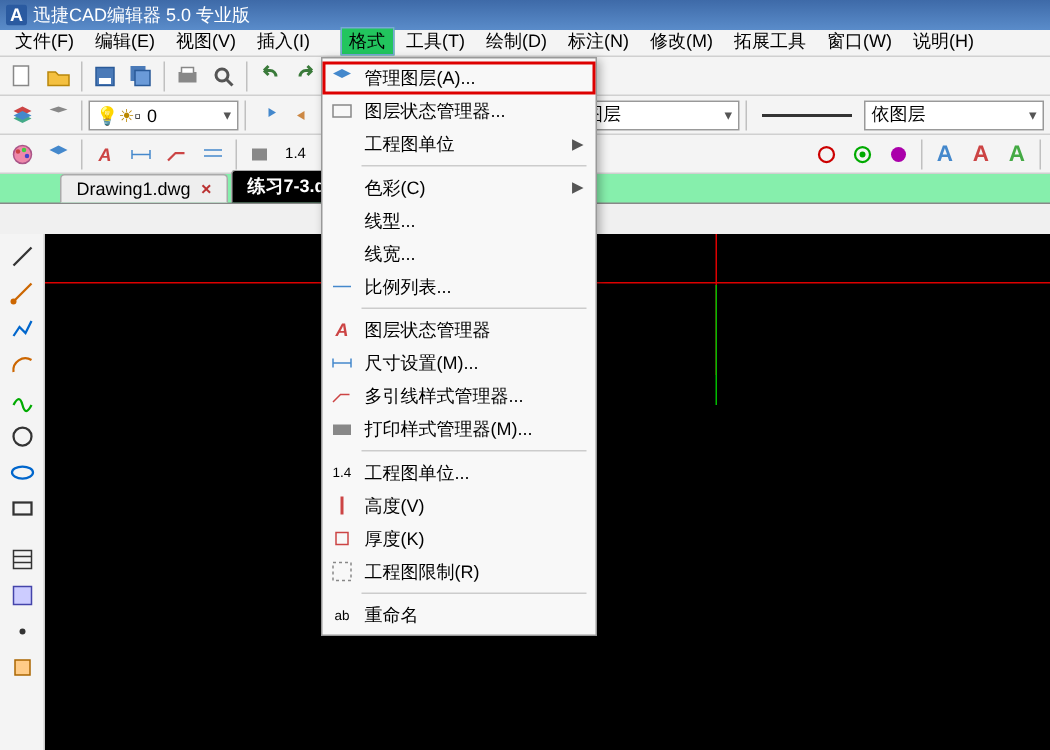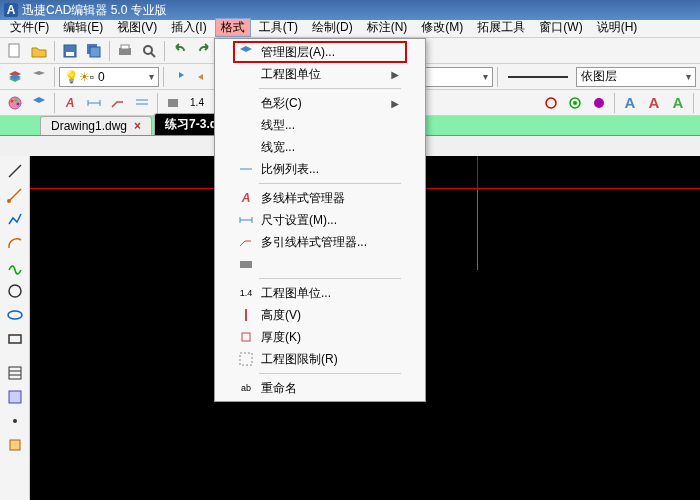--- a/index.html
+++ b/index.html
@@ -1,37 +1,37 @@
 <!DOCTYPE html>
 <html><head>
 <meta charset="utf-8">
 <style>
 * { margin: 0; padding: 0; box-sizing: border-box; font-family: "Microsoft YaHei", SimSun, sans-serif; font-size: 12px; }
 body { background: #f0f0f0; width: 700px; height: 500px; overflow: hidden; position: relative; }
 .titlebar { background: linear-gradient(#3e6aa8, #5a8cca); color: #fff; height: 20px; display: flex; align-items: center; padding: 0 4px; }
 .titlebar svg { margin-right: 4px; }
 .menubar { background: #f4f4f4; height: 18px; display: flex; align-items: flex-end; border-bottom: 1px solid #d0d0d0; padding: 0 4px; gap: 2px; }
 .menubar span { padding: 1px 6px; cursor: default; }
-.menubar span.active { background: #fca5a5; border: 1px solid #7aa7d8; padding: 0 5px; }
+.menubar span.active { background: #22c55e; border: 1px solid #7aa7d8; padding: 0 5px; margin-left: 12px; }
 .toolbar-row { background: #f4f4f4; height: 26px; display: flex; align-items: center; border-bottom: 1px solid #d0d0d0; padding: 0 4px; gap: 2px; }
 .tbtn { width: 22px; height: 22px; display: flex; align-items: center; justify-content: center; border: 1px solid transparent; }
 .sep { width: 1px; height: 20px; background: #c0c0c0; margin: 0 2px; }
 .dropdown-box { height: 20px; border: 1px solid #999; background: #fff; display: flex; align-items: center; padding: 0 18px 0 4px; position: relative; min-width: 90px; }
 .dropdown-box::after { content: '▾'; position: absolute; right: 4px; font-size: 10px; color: #555; }
 .tabstrip { background: #86efac; height: 20px; display: flex; align-items: flex-end; padding-left: 40px; border-bottom: 1px solid #888; }
 .tab { padding: 2px 10px; border: 1px solid #aaa; border-bottom: none; margin-right: 2px; background: #eee; border-radius: 3px 3px 0 0; display: flex; align-items: center; gap: 3px; }
 .tab.active { background: #000; color: #fff; font-weight: bold; }
 .tab .x { color: #b33; font-weight: bold; margin-left: 4px; }
 .workspace { position: absolute; left: 30px; top: 156px; right: 0; bottom: 0; background: #000; }
 .left-toolbar { position: absolute; left: 0; top: 156px; width: 30px; bottom: 0; background: #f4f4f4; border-right: 1px solid #ccc; display: flex; flex-direction: column; align-items: center; padding-top: 4px; gap: 2px; }
 .ltbtn { width: 22px; height: 22px; display: flex; align-items: center; justify-content: center; }
 .crosshair-h { position: absolute; left: 0; right: 0; top: 32px; height: 1px; background: #d00; }
 .crosshair-v { position: absolute; left: 447px; top: 0; bottom: 250px; width: 1px; background: #d00; }
 .greenline { position: absolute; left: 447px; top: 34px; width: 1px; height: 80px; background: #0b0; }
-.context-menu { position: absolute; left: 214px; top: 38px; width: 212px; background: #f8f8f8; border: 1px solid #999; box-shadow: 2px 2px 6px rgba(0,0,0,.3); z-index: 10; padding: 2px 18px; }
+.context-menu { position: absolute; left: 214px; top: 38px; width: 184px; background: #f8f8f8; border: 1px solid #999; box-shadow: 2px 2px 6px rgba(0,0,0,.3); z-index: 10; padding: 2px 0; }
 .context-menu .item { height: 22px; display: flex; align-items: center; padding: 0 8px 0 28px; position: relative; cursor: default; }
 .context-menu .item.hl { outline: 2px solid #d00; outline-offset: -2px; }
 .context-menu .item .ic { position: absolute; left: 4px; width: 18px; height: 18px; display: flex; align-items: center; justify-content: center; }
 .context-menu .item .arrow { position: absolute; right: 8px; font-size: 10px; color: #555; }
 .context-menu .msep { height: 1px; background: #ccc; margin: 3px 6px 3px 26px; }
 .tiny-input { width: 28px; height: 18px; border: 1px solid #999; background: #fff; text-align: center; font-size: 11px; }
 </style>
 </head>
 <body>
 
@@ -335,20 +335,28 @@
 <div class="context-menu">
   <div class="item hl">
     <span class="ic">
         <svg width="16" height="16">
           <path d="M8 2l6 3-6 3-6-3z" fill="#48c"></path>
         </svg>
       </span>
     <span>管理图层(A)...</span>
   </div>
   <div class="item">
+    <span class="ic">
+        <svg width="16" height="16">
+          <rect x="2" y="4" width="12" height="8" fill="none" stroke="#888"></rect>
+        </svg>
+      </span>
+    <span>图层状态管理器...</span>
+  </div>
+  <div class="item">
     <span>工程图单位</span>
     <span class="arrow">▶</span>
   </div>
   <div class="msep"></div>
   <div class="item">
     <span>色彩(C)</span>
     <span class="arrow">▶</span>
   </div>
   <div class="item">
     <span>线型...</span>
@@ -360,21 +368,21 @@
     <span class="ic">
         <svg width="16" height="16">
           <line x1="2" y1="8" x2="14" y2="8" stroke="#48c"></line>
         </svg>
       </span>
     <span>比例列表...</span>
   </div>
   <div class="msep"></div>
   <div class="item">
     <span class="ic" style="color:#c44;font-weight:bold;font-style:italic">A</span>
-    <span>多线样式管理器</span>
+    <span>图层状态管理器</span>
   </div>
   <div class="item">
     <span class="ic">
         <svg width="16" height="16">
           <line x1="2" y1="8" x2="14" y2="8" stroke="#48c"></line>
           <line x1="2" y1="5" x2="2" y2="11" stroke="#48c"></line>
           <line x1="14" y1="5" x2="14" y2="11" stroke="#48c"></line>
         </svg>
       </span>
     <span>尺寸设置(M)...</span>
@@ -386,20 +394,21 @@
         </svg>
       </span>
     <span>多引线样式管理器...</span>
   </div>
   <div class="item">
     <span class="ic">
         <svg width="16" height="16">
           <rect x="2" y="5" width="12" height="7" fill="#888"></rect>
         </svg>
       </span>
+    <span>打印样式管理器(M)...</span>
   </div>
   <div class="msep"></div>
   <div class="item">
     <span class="ic" style="font-size:9px">1.4</span>
     <span>工程图单位...</span>
   </div>
   <div class="item">
     <span class="ic">
         <svg width="16" height="16">
           <line x1="8" y1="2" x2="8" y2="14" stroke="#c44" stroke-width="2"></line>

